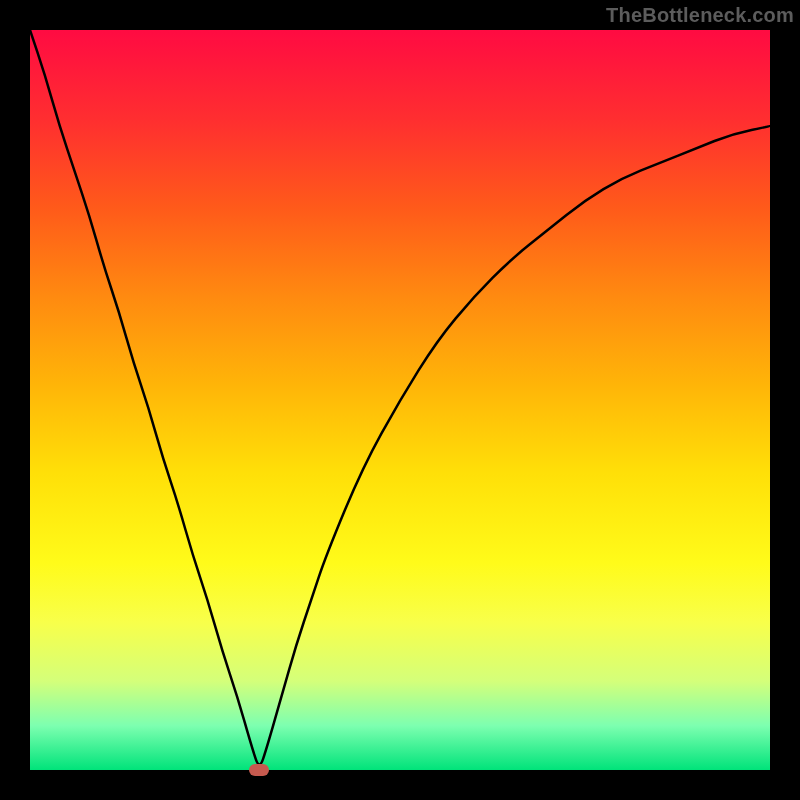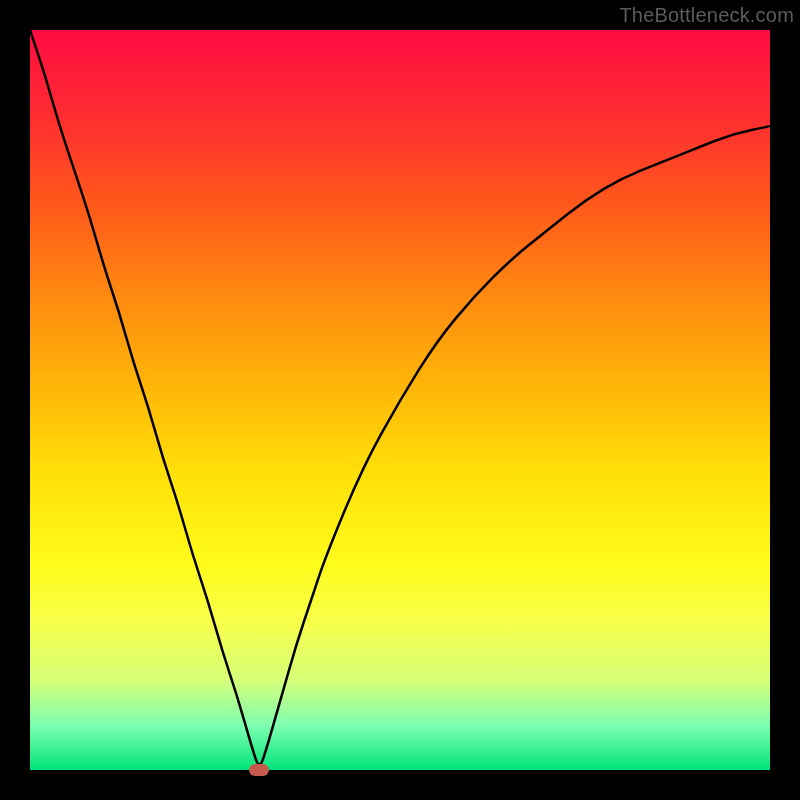--- a/index.html
+++ b/index.html
@@ -49,21 +49,21 @@
     border-radius: 6px;
     background: #c65a4f;
     transform: translate(-50%, -50%);
   }
   .watermark {
     position: absolute;
     right: 6px;
     top: 4px;
     font-family: Arial, Helvetica, sans-serif;
     font-size: 20px;
-    font-weight: 400;
+    font-weight: 700;
     color: #5c5c5c;
     letter-spacing: 0.2px;
     user-select: none;
   }
 </style>
 </head>
 <body>
 
 <div class="stage">
   <div class="watermark">TheBottleneck.com</div>

